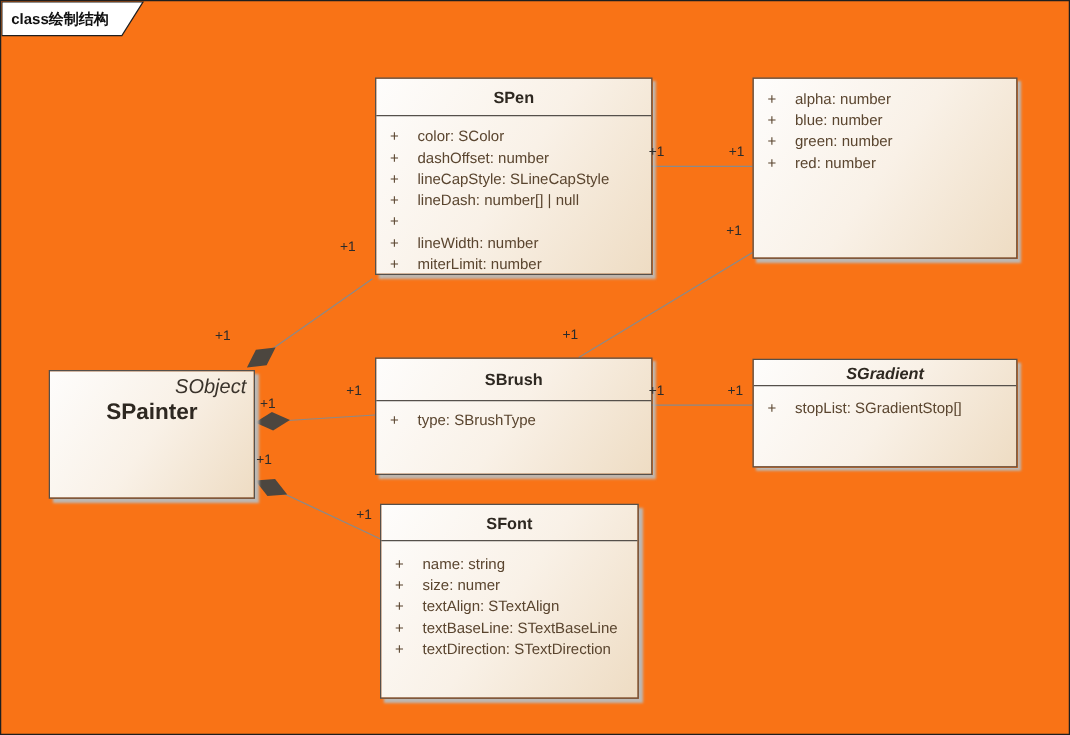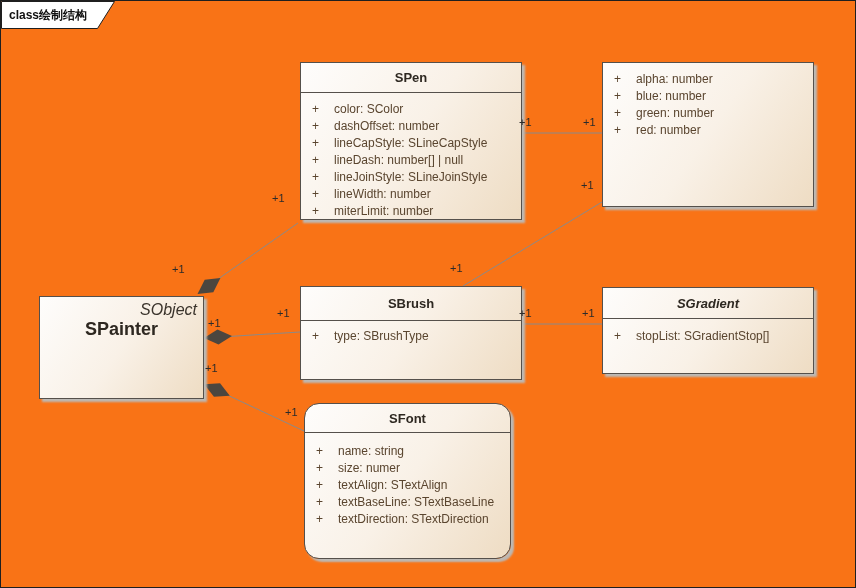--- a/index.html
+++ b/index.html
@@ -75,21 +75,20 @@
       <div class="attr-row">
           <span class="attr-vis">+</span>
           <span class="attr-text">lineCapStyle: SLineCapStyle</span>
         </div>
       <div class="attr-row">
           <span class="attr-vis">+</span>
           <span class="attr-text">lineDash: number[] | null</span>
         </div>
       <div class="attr-row">
           <span class="attr-vis">+</span>
-          <span class="attr-text">lineJoinStyle: SLineJoinStyle</span>
         </div>
       <div class="attr-row">
           <span class="attr-vis">+</span>
           <span class="attr-text">lineWidth: number</span>
         </div>
       <div class="attr-row">
           <span class="attr-vis">+</span>
           <span class="attr-text">miterLimit: number</span>
         </div>
     </div>
@@ -127,32 +126,32 @@
     </div>
     <div class="cls-attrs" style="padding-top:6px;">
       <div class="attr-row">
           <span class="attr-vis">+</span>
           <span class="attr-text">type: SBrushType</span>
         </div>
     </div>
   </div>
 
   <div class="uml-class" style="left:601px;top:286px;width:212px;height:87px;">
-    <div class="cls-header" style="height:31px;">
+    <div class="cls-header" style="height:21px;">
       <span class="cls-title abstract">SGradient</span>
     </div>
     <div class="cls-attrs" style="padding-top:8px;">
       <div class="attr-row">
           <span class="attr-vis">+</span>
           <span class="attr-text">stopList: SGradientStop[]</span>
         </div>
     </div>
   </div>
 
-  <div class="uml-class" style="left:303px;top:402px;width:207px;height:156px;border-radius:15px;">
+  <div class="uml-class" style="left:303px;top:402px;width:207px;height:156px;">
     <div class="cls-header" style="height:29px;">
       <span class="cls-title">SFont</span>
     </div>
     <div class="cls-attrs" style="padding-top:9px;">
       <div class="attr-row">
           <span class="attr-vis">+</span>
           <span class="attr-text">name: string</span>
         </div>
       <div class="attr-row">
           <span class="attr-vis">+</span>

